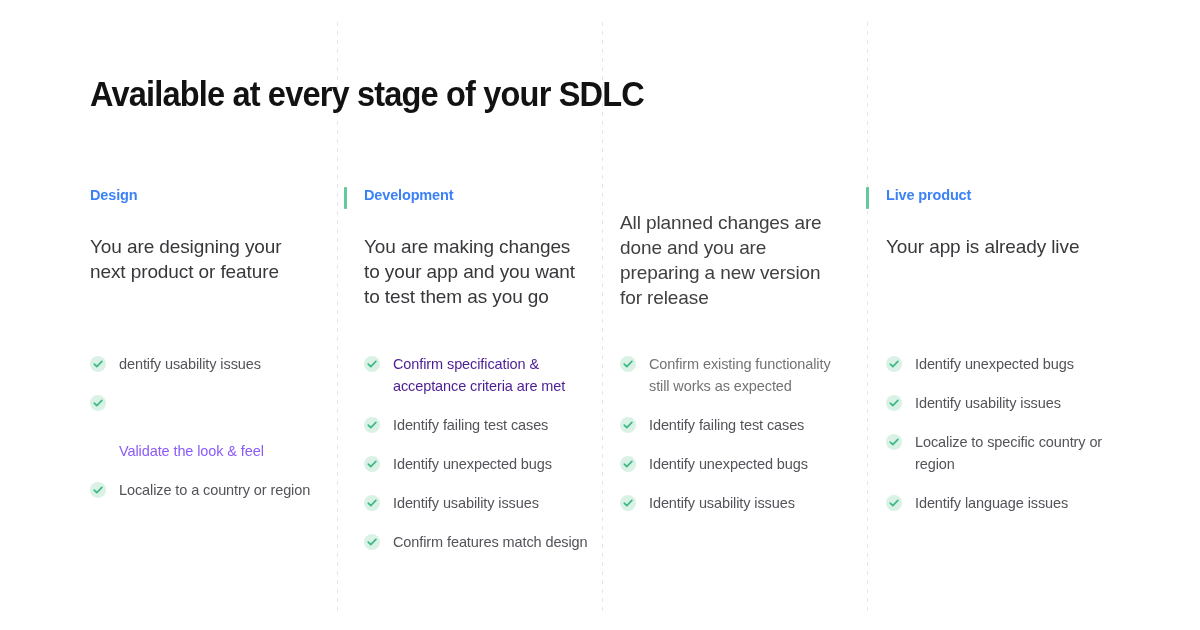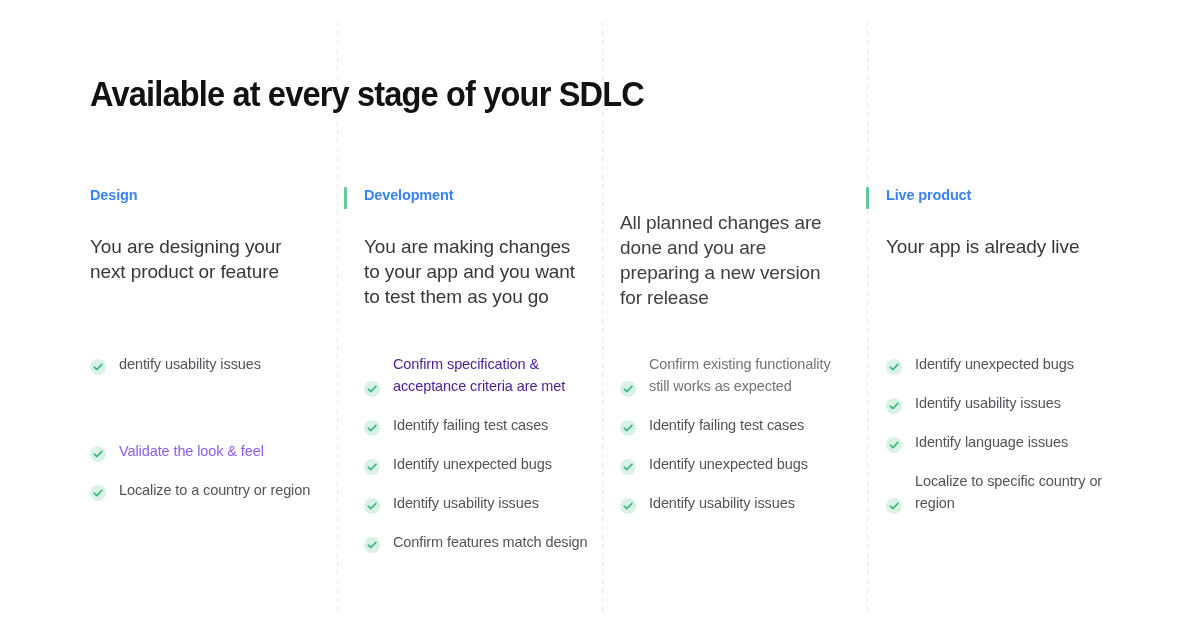--- a/index.html
+++ b/index.html
@@ -113,21 +113,21 @@
     list-style: none;
     margin: 0;
     padding: 0;
     position: absolute;
     left: 0;
     top: 168px;
     width: 232px;
   }
   .col-list li {
     display: flex;
-    align-items: flex-end;
+    align-items: flex-start;
     margin-bottom: 17px;
   }
   .check-icon {
     flex: 0 0 auto;
     width: 16px;
     height: 16px;
     margin-top: 3px;
     margin-right: 13px;
     display: block;
   }
@@ -275,26 +275,26 @@
               <circle cx="8" cy="8" r="8" fill="#d9f2e5"></circle>
               <path d="M4.3 8.2 L6.8 10.7 L11.9 5.3" fill="none" stroke="#3fb985" stroke-width="1.7" stroke-linecap="round" stroke-linejoin="round"></path>
             </svg>
             <span class="item-label" style="color: rgb(83, 83, 90);">Identify usability issues</span>
           </li>
           <li>
             <svg class="check-icon" viewBox="0 0 16 16">
               <circle cx="8" cy="8" r="8" fill="#d9f2e5"></circle>
               <path d="M4.3 8.2 L6.8 10.7 L11.9 5.3" fill="none" stroke="#3fb985" stroke-width="1.7" stroke-linecap="round" stroke-linejoin="round"></path>
             </svg>
+            <span class="item-label" style="color: rgb(83, 83, 90);">Localize to specific country or region</span>
+          </li>
+          <li>
+            <svg class="check-icon" viewBox="0 0 16 16">
+              <circle cx="8" cy="8" r="8" fill="#d9f2e5"></circle>
+              <path d="M4.3 8.2 L6.8 10.7 L11.9 5.3" fill="none" stroke="#3fb985" stroke-width="1.7" stroke-linecap="round" stroke-linejoin="round"></path>
+            </svg>
             <span class="item-label" style="color: rgb(83, 83, 90);">Identify language issues</span>
-          </li>
-          <li>
-            <svg class="check-icon" viewBox="0 0 16 16">
-              <circle cx="8" cy="8" r="8" fill="#d9f2e5"></circle>
-              <path d="M4.3 8.2 L6.8 10.7 L11.9 5.3" fill="none" stroke="#3fb985" stroke-width="1.7" stroke-linecap="round" stroke-linejoin="round"></path>
-            </svg>
-            <span class="item-label" style="color: rgb(83, 83, 90);">Localize to specific country or region</span>
           </li>
         </ul>
       </div>
     </div>
 
 </div>
 
 </body></html>

